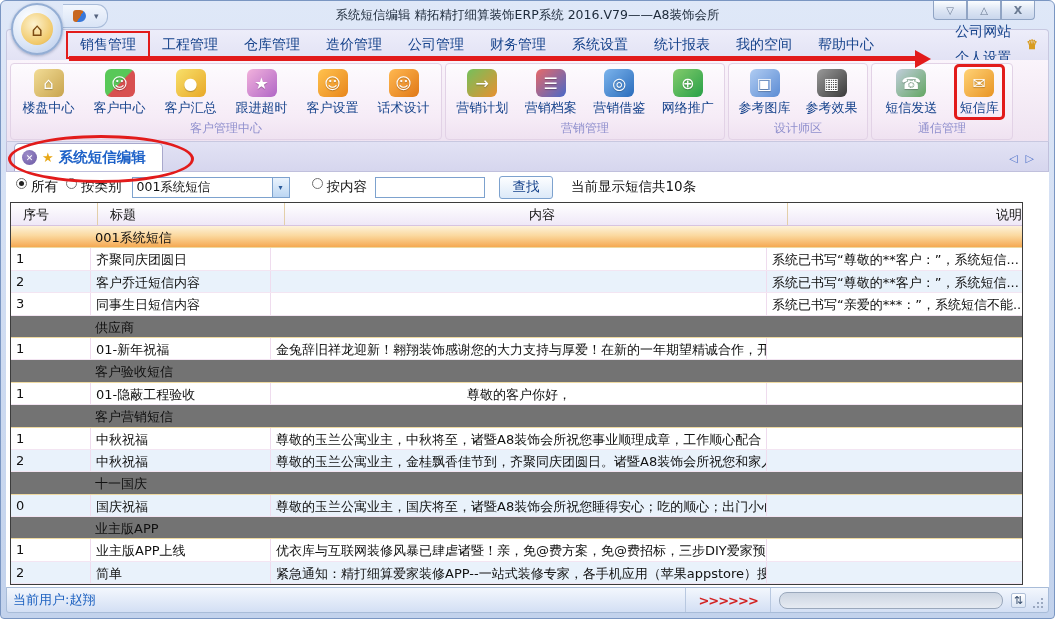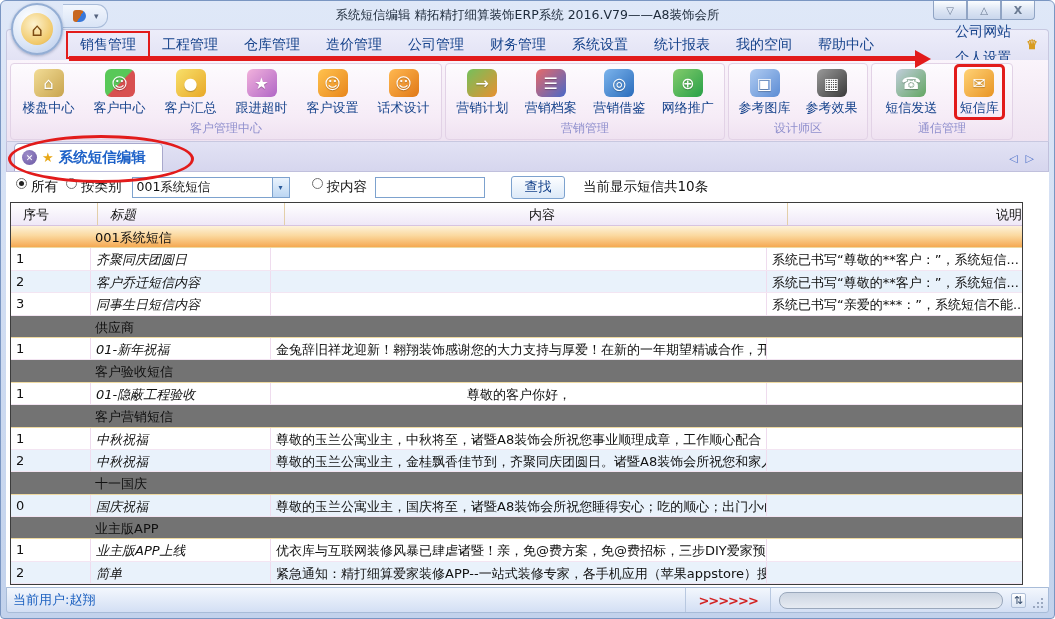--- a/index.html
+++ b/index.html
@@ -80,31 +80,31 @@
   .radio{display:flex;align-items:flex-start;gap:4px;cursor:pointer;white-space:nowrap;}
   .rdot{width:11px;height:11px;border-radius:50%;border:1px solid #707070;background:#fff;position:relative;box-sizing:border-box;}
   .radio.sel .rdot::after{content:"";position:absolute;left:2px;top:2px;width:5px;height:5px;border-radius:50%;background:#222;}
   .dropdown{width:158px;height:21px;border:1px solid #7da2ce;background:#fff;display:flex;align-items:center;
     box-sizing:border-box;cursor:pointer;margin-left:2px;}
   .dd-text{flex:1;font-size:12.5px;padding-left:4px;white-space:nowrap;overflow:hidden;}
   .dd-btn{width:16px;height:100%;background:linear-gradient(#eaf3fd,#bcd6f2);border-left:1px solid #7da2ce;
     display:flex;align-items:center;justify-content:center;font-size:8px;color:#2a5a9a;}
   .searchbox{width:110px;height:21px;border:1px solid #7da2ce;box-sizing:border-box;font-size:12.5px;padding:0 4px;outline:none;}
   .findbtn{width:54px;height:23px;border:1px solid #7da2ce;border-radius:3px;background:linear-gradient(#fdfeff,#dce9f8);
-    color:#15428b;font-size:13.5px;cursor:pointer;margin-left:18px;font-family:Liberation Serif, serif;}
+    color:#15428b;font-size:13.5px;cursor:pointer;margin-left:6px;font-family:Liberation Serif, serif;}
   .count{margin-left:10px;white-space:nowrap;}
   
   .content{background:#fff;margin:0 1px;height:385px;}
   .grid{margin-left:4px;width:1013px;border:1px solid #3c3c3c;box-sizing:border-box;background:#fff;height:383px;overflow:hidden;}
   .ghead{display:flex;height:23px;background:linear-gradient(#ffffff,#efe8f7);border-bottom:1px solid #d7c4e0;box-sizing:border-box;}
   .ghead .cell{font-size:13px;color:#111;padding:3px 0 0 5px;box-sizing:border-box;border-right:1px solid #e3cfa9;white-space:nowrap;cursor:pointer;margin-left:7px;}
   .row{display:flex;height:22.4px;box-sizing:border-box;border-bottom:1px solid #f3e5f2;cursor:pointer;}
   .row .cell{font-size:13px;color:#111;padding:3px 4px 0 5px;box-sizing:border-box;border-right:1px solid #efdcee;
     white-space:nowrap;overflow:hidden;}
-  .c1{width:80px;}.c2{width:180px;font-style:italic;}.c3{width:496px;text-align:center;}.c4{flex:1;border-right:none!important;text-align:right;}
+  .c1{width:80px;}.c2{width:180px;}.c3{width:496px;text-align:center;}.c4{flex:1;border-right:none!important;text-align:right;}
   .row.shade{background:#e9f2fb;}
   .grow{display:block;height:22.4px;box-sizing:border-box;font-size:13px;color:#111;padding:3px 0 0 84px;
     border-bottom:1px solid #eed9a0;white-space:nowrap;cursor:pointer;}
   .grow.orange{background:linear-gradient(#fdf2da,#fbd9a0 45%,#f5a952);}
   .grow.yellow{background:#737373;}
   
   .statusbar{position:relative;height:26px;margin:0 1px;background:linear-gradient(#f3f7fd,#d3dff4);
     border:1px solid #a8bcd8;border-radius:0 0 3px 3px;display:flex;align-items:center;box-sizing:border-box;}
   .user{font-size:13px;color:#1e62c0;padding-left:6px;}
   .sb-right{margin-left:auto;display:flex;align-items:center;height:100%;}

